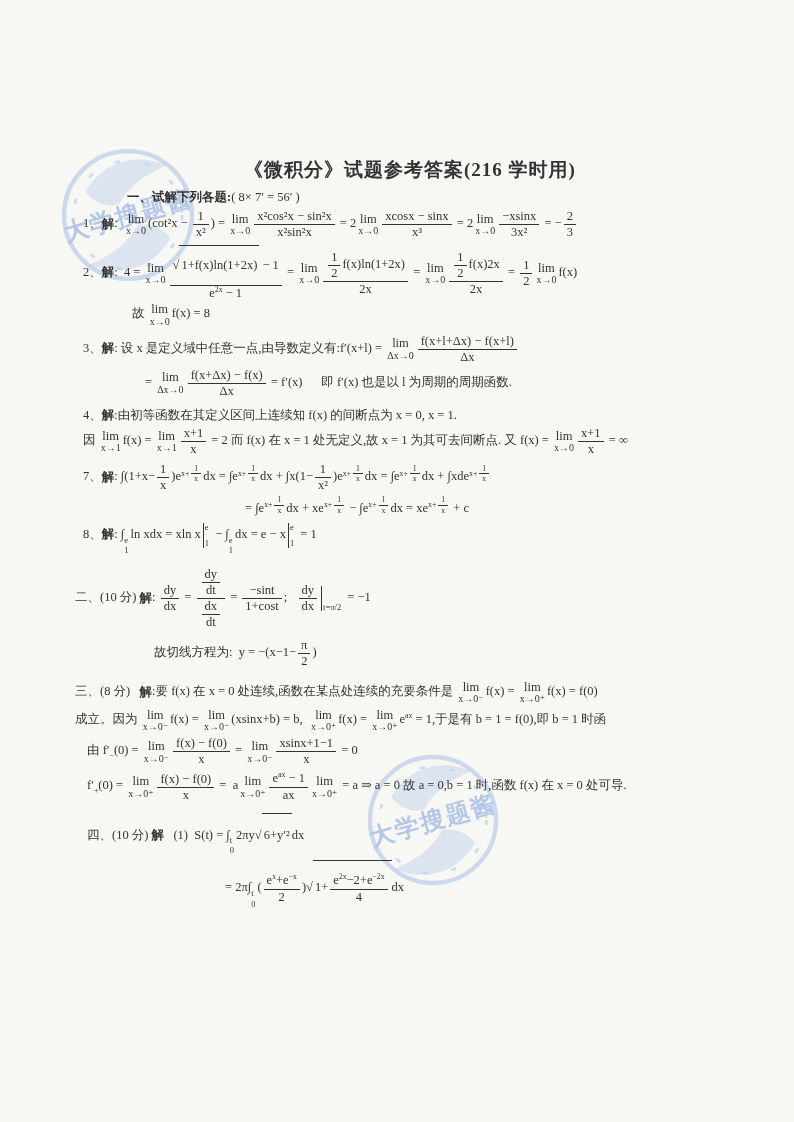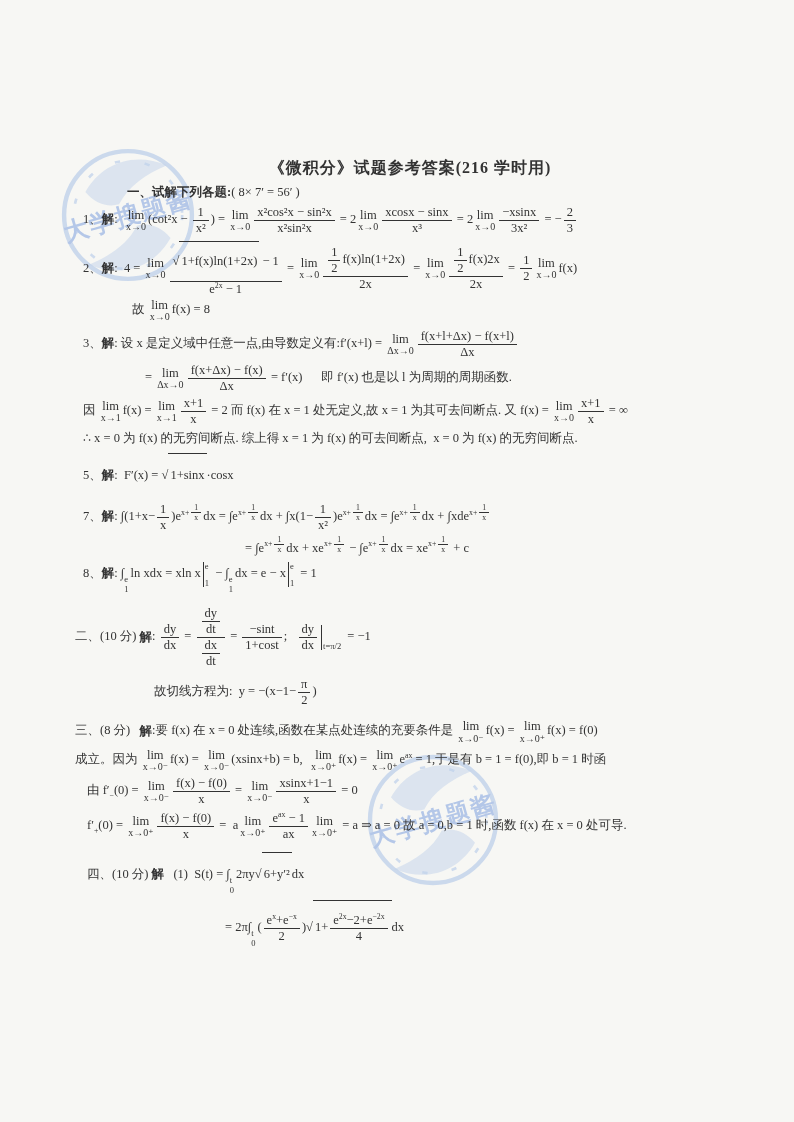--- a/index.html
+++ b/index.html
@@ -15,21 +15,21 @@
     background:var(--paper);
     overflow:hidden;
     font-family:"Liberation Serif","DejaVu Serif",serif;
     color:var(--ink);
   }
   .content{
     position:absolute;left:75px;top:156px;width:670px;
     font-size:12.5px;line-height:1.5;
   }
   .ttl{
-    text-align:center;font-weight:bold;font-size:16px;margin-bottom:3px;
+    text-align:center;font-weight:bold;font-size:19px;margin-bottom:3px;
     letter-spacing:1px;
   }
   .ln{white-space:pre;min-height:17px;}
   .bold{font-weight:bold;margin-top:39px;}
   
   .fr{display:inline-flex;flex-direction:column;text-align:center;
       vertical-align:middle;margin:0 2px;line-height:1.2;}
   .nu{display:block;border-bottom:1px solid var(--ink);padding:0 3px;}
   .de{display:block;padding:0 3px;}
   
@@ -76,23 +76,22 @@
   </svg>
 
   <div class="content">
     <div class="ttl">《微积分》试题参考答案(216 学时用)</div>
     <div class="ln" style="margin:1px 0 0 52px"><span class="bold">一、试解下列各题:</span>( 8× 7′ = 56′ )</div>
     <div class="ln" style="margin:3px 0 0 8px">1、<span class="bold">解</span>:  <span class="us"><span class="ut">lim</span><span class="ub">x→0</span></span>(cot²x − <span class="fr"><span class="nu">1</span><span class="de">x²</span></span>) = <span class="us"><span class="ut">lim</span><span class="ub">x→0</span></span><span class="fr"><span class="nu">x²cos²x − sin²x</span><span class="de">x²sin²x</span></span> = 2<span class="us"><span class="ut">lim</span><span class="ub">x→0</span></span><span class="fr"><span class="nu">xcosx − sinx</span><span class="de">x³</span></span> = 2<span class="us"><span class="ut">lim</span><span class="ub">x→0</span></span><span class="fr"><span class="nu">−xsinx</span><span class="de">3x²</span></span> = −<span class="fr"><span class="nu">2</span><span class="de">3</span></span></div>
     <div class="ln" style="margin:5px 0 0 8px">2、<span class="bold">解</span>:  4 = <span class="us"><span class="ut">lim</span><span class="ub">x→0</span></span><span class="fr"><span class="nu">√<span class="ov">1+f(x)ln(1+2x)</span> − 1</span><span class="de">e<sup>2x</sup> − 1</span></span> = <span class="us"><span class="ut">lim</span><span class="ub">x→0</span></span><span class="fr"><span class="nu"><span class="fr"><span class="nu">1</span><span class="de">2</span></span>f(x)ln(1+2x)</span><span class="de">2x</span></span> = <span class="us"><span class="ut">lim</span><span class="ub">x→0</span></span><span class="fr"><span class="nu"><span class="fr"><span class="nu">1</span><span class="de">2</span></span>f(x)2x</span><span class="de">2x</span></span> = <span class="fr"><span class="nu">1</span><span class="de">2</span></span><span class="us"><span class="ut">lim</span><span class="ub">x→0</span></span>f(x)</div>
     <div class="ln" style="margin:2px 0 0 57px">故 <span class="us"><span class="ut">lim</span><span class="ub">x→0</span></span>f(x) = 8</div>
     <div class="ln" style="margin:7px 0 0 8px">3、<span class="bold">解</span>: 设 x 是定义域中任意一点,由导数定义有:f′(x+l) = <span class="us"><span class="ut">lim</span><span class="ub">Δx→0</span></span><span class="fr"><span class="nu">f(x+l+Δx) − f(x+l)</span><span class="de">Δx</span></span></div>
     <div class="ln" style="margin:3px 0 0 70px">= <span class="us"><span class="ut">lim</span><span class="ub">Δx→0</span></span><span class="fr"><span class="nu">f(x+Δx) − f(x)</span><span class="de">Δx</span></span> = f′(x)      即 f′(x) 也是以 l 为周期的周期函数.</div>
+    <div class="ln" style="margin:7px 0 0 8px">4、<span class="bold">解</span>:由初等函数在其定义区间上连续知 f(x) 的间断点为 x = 0, x = 1.</div>
     <div class="ln" style="margin:2px 0 0 8px">因 <span class="us"><span class="ut">lim</span><span class="ub">x→1</span></span>f(x) = <span class="us"><span class="ut">lim</span><span class="ub">x→1</span></span><span class="fr"><span class="nu">x+1</span><span class="de">x</span></span> = 2 而 f(x) 在 x = 1 处无定义,故 x = 1 为其可去间断点. 又 f(x) = <span class="us"><span class="ut">lim</span><span class="ub">x→0</span></span><span class="fr"><span class="nu">x+1</span><span class="de">x</span></span> = ∞</div>
-    <div class="ln" style="margin:2px 0 0 8px">∴ x = 0 为 f(x) 的无穷间断点. 综上得 x = 1 为 f(x) 的可去间断点,  x = 0 为 f(x) 的无穷间断点.</div>
-    <div class="ln" style="margin:5px 0 0 8px">5、<span class="bold">解</span>:  F′(x) = √<span class="ov">1+sinx</span>·cosx</div>
     <div class="ln" style="margin:5px 0 0 8px">7、<span class="bold">解</span>: ∫(1+x−<span class="fr"><span class="nu">1</span><span class="de">x</span></span>)e<sup>x+<span class="fr"><span class="nu">1</span><span class="de">x</span></span></sup>dx = ∫e<sup>x+<span class="fr"><span class="nu">1</span><span class="de">x</span></span></sup>dx + ∫x(1−<span class="fr"><span class="nu">1</span><span class="de">x²</span></span>)e<sup>x+<span class="fr"><span class="nu">1</span><span class="de">x</span></span></sup>dx = ∫e<sup>x+<span class="fr"><span class="nu">1</span><span class="de">x</span></span></sup>dx + ∫xde<sup>x+<span class="fr"><span class="nu">1</span><span class="de">x</span></span></sup></div>
     <div class="ln" style="margin:2px 0 0 170px">= ∫e<sup>x+<span class="fr"><span class="nu">1</span><span class="de">x</span></span></sup>dx + xe<sup>x+<span class="fr"><span class="nu">1</span><span class="de">x</span></span></sup> − ∫e<sup>x+<span class="fr"><span class="nu">1</span><span class="de">x</span></span></sup>dx = xe<sup>x+<span class="fr"><span class="nu">1</span><span class="de">x</span></span></sup> + c</div>
     <div class="ln" style="margin:5px 0 0 8px">8、<span class="bold">解</span>: ∫<span class="dd"><span class="dh">e</span><span class="dl">1</span></span>ln xdx = xln x<span class="ev"><span class="evc"><span class="dh">e</span><span class="dl">1</span></span></span> − ∫<span class="dd"><span class="dh">e</span><span class="dl">1</span></span>dx = e − x<span class="ev"><span class="evc"><span class="dh">e</span><span class="dl">1</span></span></span> = 1</div>
     <div class="ln" style="margin:12px 0 0 0">二、(10 分) <span class="bold">解</span>: <span class="fr"><span class="nu">dy</span><span class="de">dx</span></span> = <span class="fr"><span class="nu"><span class="fr"><span class="nu">dy</span><span class="de">dt</span></span></span><span class="de"><span class="fr"><span class="nu">dx</span><span class="de">dt</span></span></span></span> = <span class="fr"><span class="nu">−sint</span><span class="de">1+cost</span></span>;   <span class="fr"><span class="nu">dy</span><span class="de">dx</span></span><span class="ev"><span class="evc"><span class="dh"></span><span class="dl">t=π/2</span></span></span> = −1</div>
     <div class="ln" style="margin:8px 0 0 79px">故切线方程为:  y = −(x−1−<span class="fr"><span class="nu">π</span><span class="de">2</span></span>)</div>
     <div class="ln" style="margin:12px 0 0 0">三、(8 分)   <span class="bold">解</span>:要 f(x) 在 x = 0 处连续,函数在某点处连续的充要条件是 <span class="us"><span class="ut">lim</span><span class="ub">x→0⁻</span></span>f(x) = <span class="us"><span class="ut">lim</span><span class="ub">x→0⁺</span></span>f(x) = f(0)</div>
     <div class="ln" style="margin:5px 0 0 0">成立。因为 <span class="us"><span class="ut">lim</span><span class="ub">x→0⁻</span></span>f(x) = <span class="us"><span class="ut">lim</span><span class="ub">x→0⁻</span></span>(xsinx+b) = b,  <span class="us"><span class="ut">lim</span><span class="ub">x→0⁺</span></span>f(x) = <span class="us"><span class="ut">lim</span><span class="ub">x→0⁺</span></span>e<sup>ax</sup> = 1,于是有 b = 1 = f(0),即 b = 1 时函</div>
     <div class="ln" style="margin:4px 0 0 12px">由 f′<sub>−</sub>(0) = <span class="us"><span class="ut">lim</span><span class="ub">x→0⁻</span></span><span class="fr"><span class="nu">f(x) − f(0)</span><span class="de">x</span></span> = <span class="us"><span class="ut">lim</span><span class="ub">x→0⁻</span></span><span class="fr"><span class="nu">xsinx+1−1</span><span class="de">x</span></span> = 0</div>
     <div class="ln" style="margin:4px 0 0 12px">f′<sub>+</sub>(0) = <span class="us"><span class="ut">lim</span><span class="ub">x→0⁺</span></span><span class="fr"><span class="nu">f(x) − f(0)</span><span class="de">x</span></span> =  a<span class="us"><span class="ut">lim</span><span class="ub">x→0⁺</span></span><span class="fr"><span class="nu">e<sup>ax</sup> − 1</span><span class="de">ax</span></span><span class="us"><span class="ut">lim</span><span class="ub">x→0⁺</span></span> = a ⇒ a = 0 故 a = 0,b = 1 时,函数 f(x) 在 x = 0 处可导.</div>
     <div class="ln" style="margin:10px 0 0 12px">四、(10 分) <span class="bold">解</span>   (1)  S(t) = ∫<span class="dd"><span class="dh">t</span><span class="dl">0</span></span>2πy√<span class="ov">6+y′²</span>dx</div>

